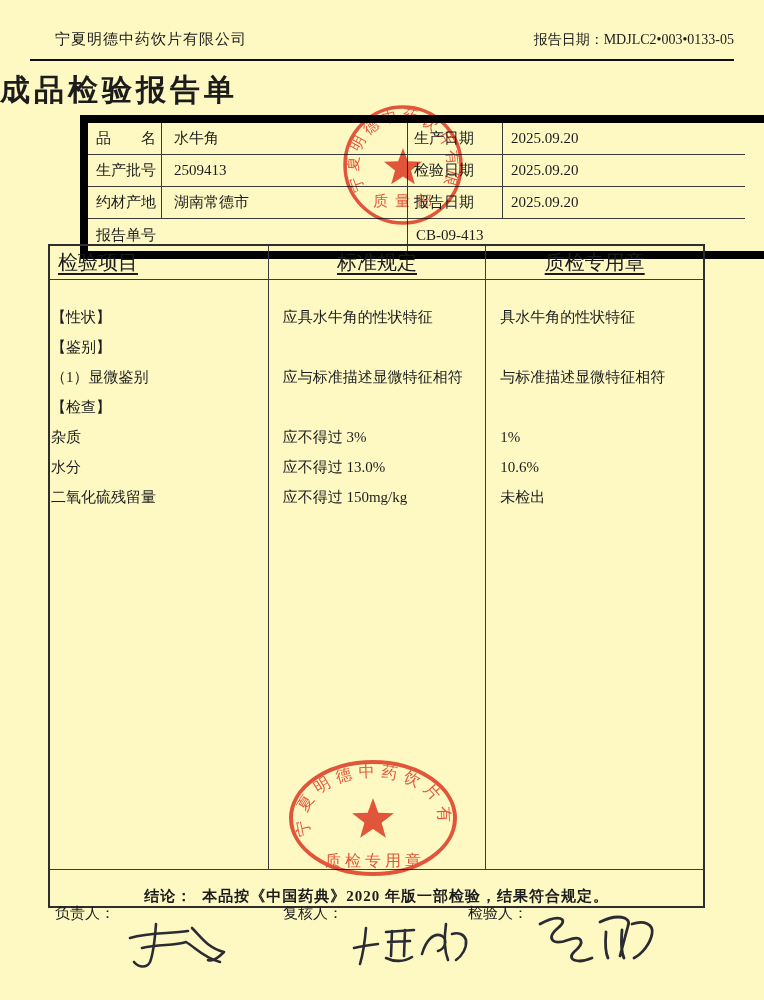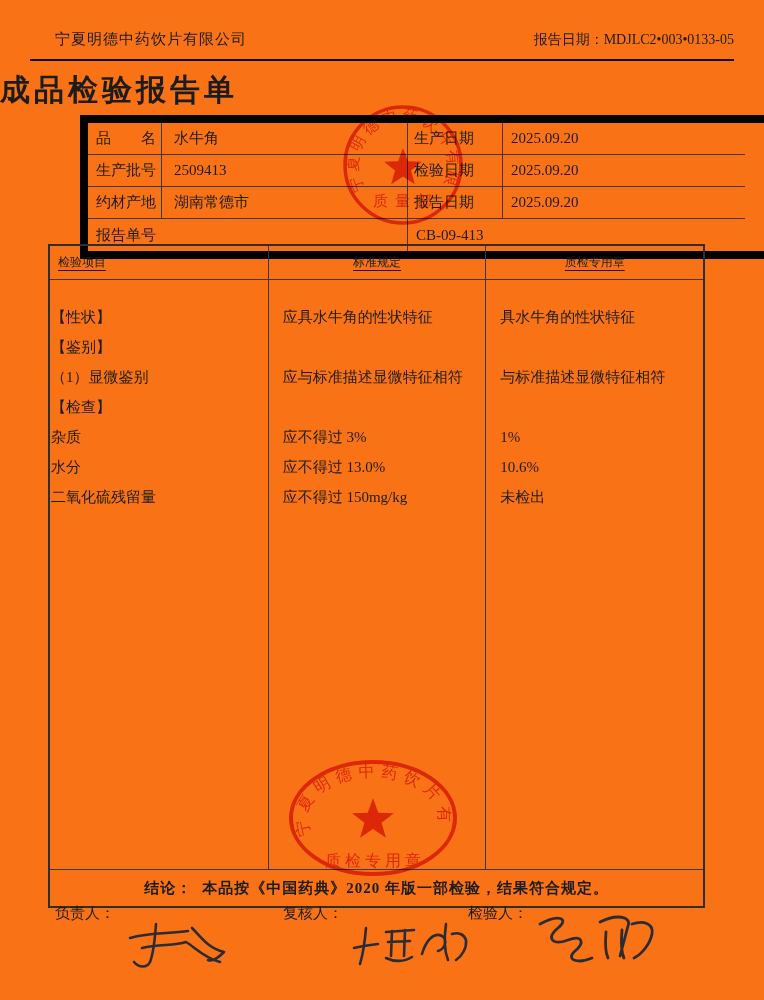--- a/index.html
+++ b/index.html
@@ -1,16 +1,16 @@
 <!DOCTYPE html>
 <html><head>
 <meta charset="utf-8">
 <style>
   html,body{margin:0;padding:0;background:#ffffff;}
-  .page{position:relative;width:764px;height:1000px;background:#f97316;overflow:hidden;
+  .page{position:relative;width:764px;height:1000px;background:#fef9c3;overflow:hidden;
         font-family:"Liberation Serif","DejaVu Serif",serif;color:#1c1c1c;}
   
   .hdr-company{position:absolute;left:55px;top:30px;font-size:15px;letter-spacing:1px;}
   .hdr-code{position:absolute;right:30px;top:31px;font-size:14px;}
   .hdr-rule{position:absolute;left:30px;right:30px;top:59px;height:2px;background:#0d0d0d;}
   
   .title{position:absolute;left:0;top:70px;width:100%;
          font-size:30px;font-weight:bold;letter-spacing:4px;}
   
   .info-table{position:absolute;left:48px;top:115px;width:708px;
@@ -20,36 +20,36 @@
              display:flex;align-items:center;font-size:15px;white-space:nowrap;
              box-sizing:border-box;overflow:visible;}
   .info-cell.last-col{border-right:none;}
   .info-cell.last-row{border-bottom:none;}
   .pl8{padding-left:8px;} .pl12{padding-left:12px;} .pl6{padding-left:6px;}
   .span2a{grid-column:1 / span 2;} .span2b{grid-column:3 / span 2;}
   
   .result-table{position:absolute;left:48px;top:244px;width:657px;height:664px;
                 border:2px solid #2e2e2e;box-sizing:border-box;display:flex;flex-direction:column;}
   .rt-header{display:flex;height:33px;border-bottom:1px solid #3a3a3a;flex:none;}
-  .rt-hcell{box-sizing:border-box;border-right:1px solid #3a3a3a;font-size:12px;
+  .rt-hcell{box-sizing:border-box;border-right:1px solid #3a3a3a;font-size:20px;
             display:flex;align-items:center;}
   .rt-hcell span{text-decoration:underline;text-underline-offset:4px;}
   .rt-hcell.c1{width:220px;padding-left:8px;}
   .rt-hcell.c2{width:219px;justify-content:center;}
   .rt-hcell.c3{width:218px;justify-content:center;border-right:none;}
   .rt-body{display:flex;flex:1;}
   .rt-col{box-sizing:border-box;padding-top:22px;font-size:15px;}
   .rt-col.c1{width:220px;border-right:1px solid #3a3a3a;}
   .rt-col.c2{width:219px;border-right:1px solid #3a3a3a;}
   .rt-col.c3{width:218px;}
   .rt-line{height:30px;line-height:30px;white-space:nowrap;}
   .rt-col.c1 .rt-line{padding-left:1px;}
   .rt-col.c2 .rt-line,.rt-col.c3 .rt-line{padding-left:14px;}
   .rt-conclusion{flex:none;height:36px;border-top:1px solid #3a3a3a;
-                 display:flex;align-items:center;justify-content:center;
+                 display:flex;align-items:flex-end;justify-content:center;
                  font-size:15px;font-weight:bold;letter-spacing:1px;}
   .rt-conclusion .gap{width:10px;}
   
   .stamp{position:absolute;mix-blend-mode:multiply;opacity:0.85;}
   .stamp-top{left:328px;top:90px;}
   .stamp-bottom{left:278px;top:748px;}
   
   .sig-label{position:absolute;top:904px;font-size:15px;}
   .sig-label.p1{left:55px;} .sig-label.p2{left:283px;} .sig-label.p3{left:468px;}
   .sig-svg{position:absolute;}

